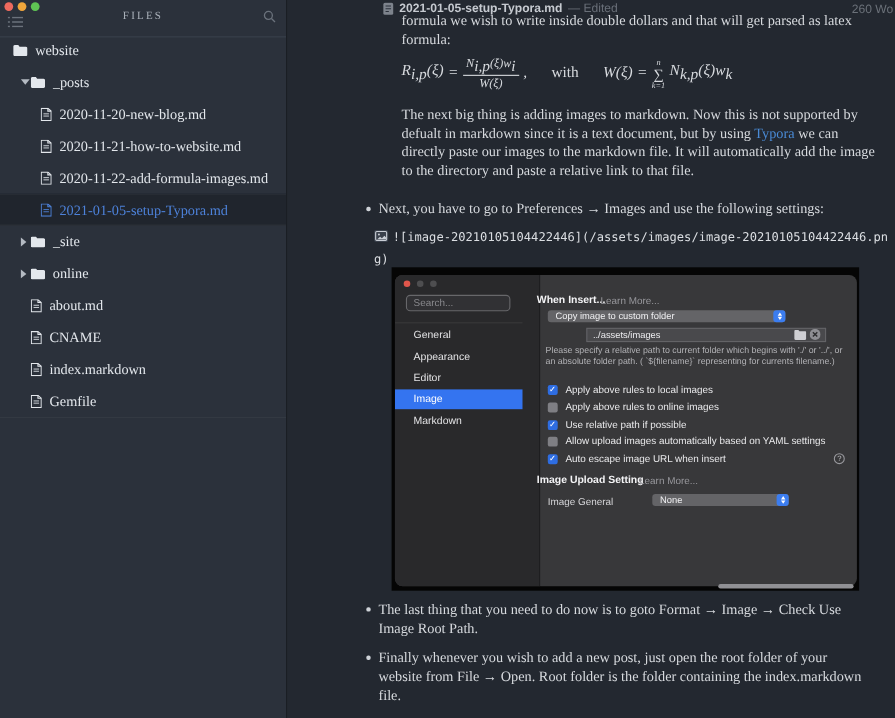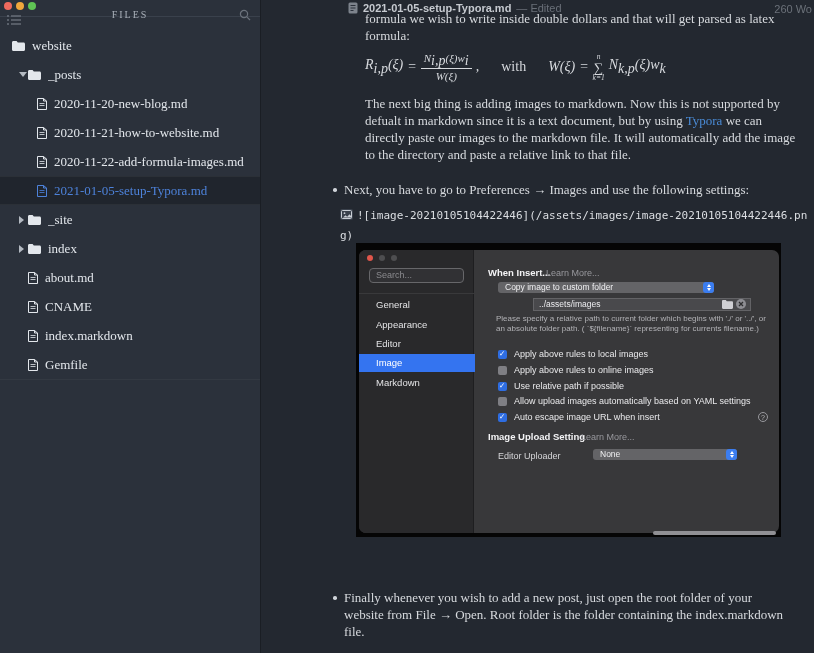--- a/index.html
+++ b/index.html
@@ -2,21 +2,21 @@
 <html><head>
 <meta charset="utf-8">
 <style>
   * { margin:0; padding:0; box-sizing:border-box; }
   html,body { background:#10131a; }
   .app { position:relative; width:814px; height:653px; overflow:hidden;
          background:#232830; font-family:"Liberation Serif", serif; }
 
   
   .sidebar { position:absolute; left:0; top:0; width:260px; height:653px; background:#2b313b; }
-  .sb-header { position:relative; height:17px; border-bottom:1px solid #3a414c; }
+  .sb-header { position:relative; height:34px; border-bottom:1px solid #3a414c; }
   .lights { position:absolute; left:4px; top:2px; display:flex; gap:4px; }
   .light { width:8px; height:8px; border-radius:50%; }
   .light.red { background:#ef6a5e; } .light.yellow { background:#f0a63c; } .light.green { background:#5fc454; }
   .panel-icon { position:absolute; left:7px; top:15px; }
   .sb-title { position:absolute; left:0; right:0; top:9px; text-align:center;
               font-size:10px; letter-spacing:2px; color:#a9b0b9; }
   .search-icon { position:absolute; right:9px; top:9px; }
 
   .tree { position:absolute; left:0; top:31px; right:0; border-bottom:1px solid rgba(255,255,255,0.04); }
   .row { display:flex; align-items:center; height:29px; color:#e3e7ec; font-size:13px; cursor:default; }
@@ -67,21 +67,21 @@
   .codeblock { position:absolute; left:79px; top:206px; width:478px;
                font-family:"DejaVu Sans Mono", monospace; font-size:11px; line-height:20px;
                color:#dbdee2; word-break:break-all; }
   .img-chip { display:inline-block; width:13px; height:11px; background:#3a414c; border-radius:2px;
               margin-right:4px; vertical-align:-1px; }
 
   
   .image-block { position:absolute; left:95px; top:243px; width:425px; height:294px; background:#050505; }
   .pw { position:absolute; left:3px; top:7px; width:420px; height:283px; border-radius:7px;
         overflow:hidden; background:#38383a; font-family:"Liberation Sans", sans-serif; }
-  .pw-sidebar { position:absolute; left:0; top:0; width:115px; height:100%; background:#29292b;
+  .pw-sidebar { position:absolute; left:0; top:0; width:132px; height:100%; background:#29292b;
                 border-right:1px solid #1e1e20; }
   .pw-lights { position:absolute; left:8px; top:5px; display:flex; gap:6px; }
   .pw-dot { width:6px; height:6px; border-radius:50%; background:#4e4e50; }
   .pw-dot.red { background:#e0564b; }
   .pw-search { position:absolute; left:10px; top:18px; width:95px; height:15px; background:#313134;
                border:1px solid #67676a; border-radius:4px; font-size:9px; color:#8a8a8e;
                line-height:13px; padding-left:6px; }
   .pw-div { position:absolute; left:0; top:43px; width:116px; height:1px; background:#39393b; }
   .pw-item { position:absolute; left:0; width:116px; height:18px; line-height:18px; padding-left:17px;
              font-size:9.5px; color:#e3e3e5; }
@@ -225,21 +225,21 @@
         </span>
         <span class="lbl">_site</span>
       </div>
       <div class="row ind1">
         <span class="arr right"></span>
         <span class="ic">
           <svg width="13" height="10" viewBox="0 0 13 10">
               <path fill="currentColor" d="M0 1.5C0 .7.6 0 1.4 0h3.2l1.2 1.5h5.8c.8 0 1.4.7 1.4 1.5v5.5c0 .8-.6 1.5-1.4 1.5H1.4C.6 10 0 9.3 0 8.5z"></path>
             </svg>
         </span>
-        <span class="lbl">index</span>
+        <span class="lbl">online</span>
       </div>
 
       <div class="row ind1">
         <span class="arr"></span>
         <span class="ic">
           <svg width="10" height="12" viewBox="0 0 10 12">
               <path fill="none" stroke="currentColor" stroke-width="1" d="M.5.5h6L9.5 3v8.5H.5z"></path>
               <path fill="none" stroke="currentColor" stroke-width="1" d="M6.5.5V3h3"></path>
               <line x1="2.5" y1="5.5" x2="7.5" y2="5.5" stroke="currentColor" stroke-width=".8"></line>
               <line x1="2.5" y1="7.5" x2="7.5" y2="7.5" stroke="currentColor" stroke-width=".8"></line>
@@ -395,28 +395,29 @@
           </div>
         <div class="pw-check" style="top:162px">
             <span class="cbx on"></span>
             <span class="cl">Auto escape image URL when insert</span>
           </div>
         <div class="pw-qm">?</div>
 
         <div class="pw-h" style="left:129px; top:181px">Image Upload Setting</div>
         <div class="pw-learn" style="left:222px; top:181.5px">Learn More...</div>
 
-        <div class="pw-ulabel">Editor Uploader</div>
-        <div class="pw-select" style="left:234px; top:199px; width:144px">
+        <div class="pw-ulabel">Image General</div>
+        <div class="pw-select" style="left:234px; top:199px; width:124px">
           <span>None</span>
           <span class="stepper">
               <i class="up"></i>
               <i class="dn"></i>
             </span>
         </div>
       </div>
       <div class="embed-scrollbar"></div>
     </div>
 
+    <div class="doc li bullet2"><span class="dot"></span><span>The last thing that you need to do now is to goto Format → Image → Check Use Image Root Path.</span></div>
 
     <div class="doc li bullet3"><span class="dot"></span><span>Finally whenever you wish to add a new post, just open the root folder of your website from File → Open. Root folder is the folder containing the index.markdown file.</span></div>
   </div>
 </div>
 
 </body></html>

